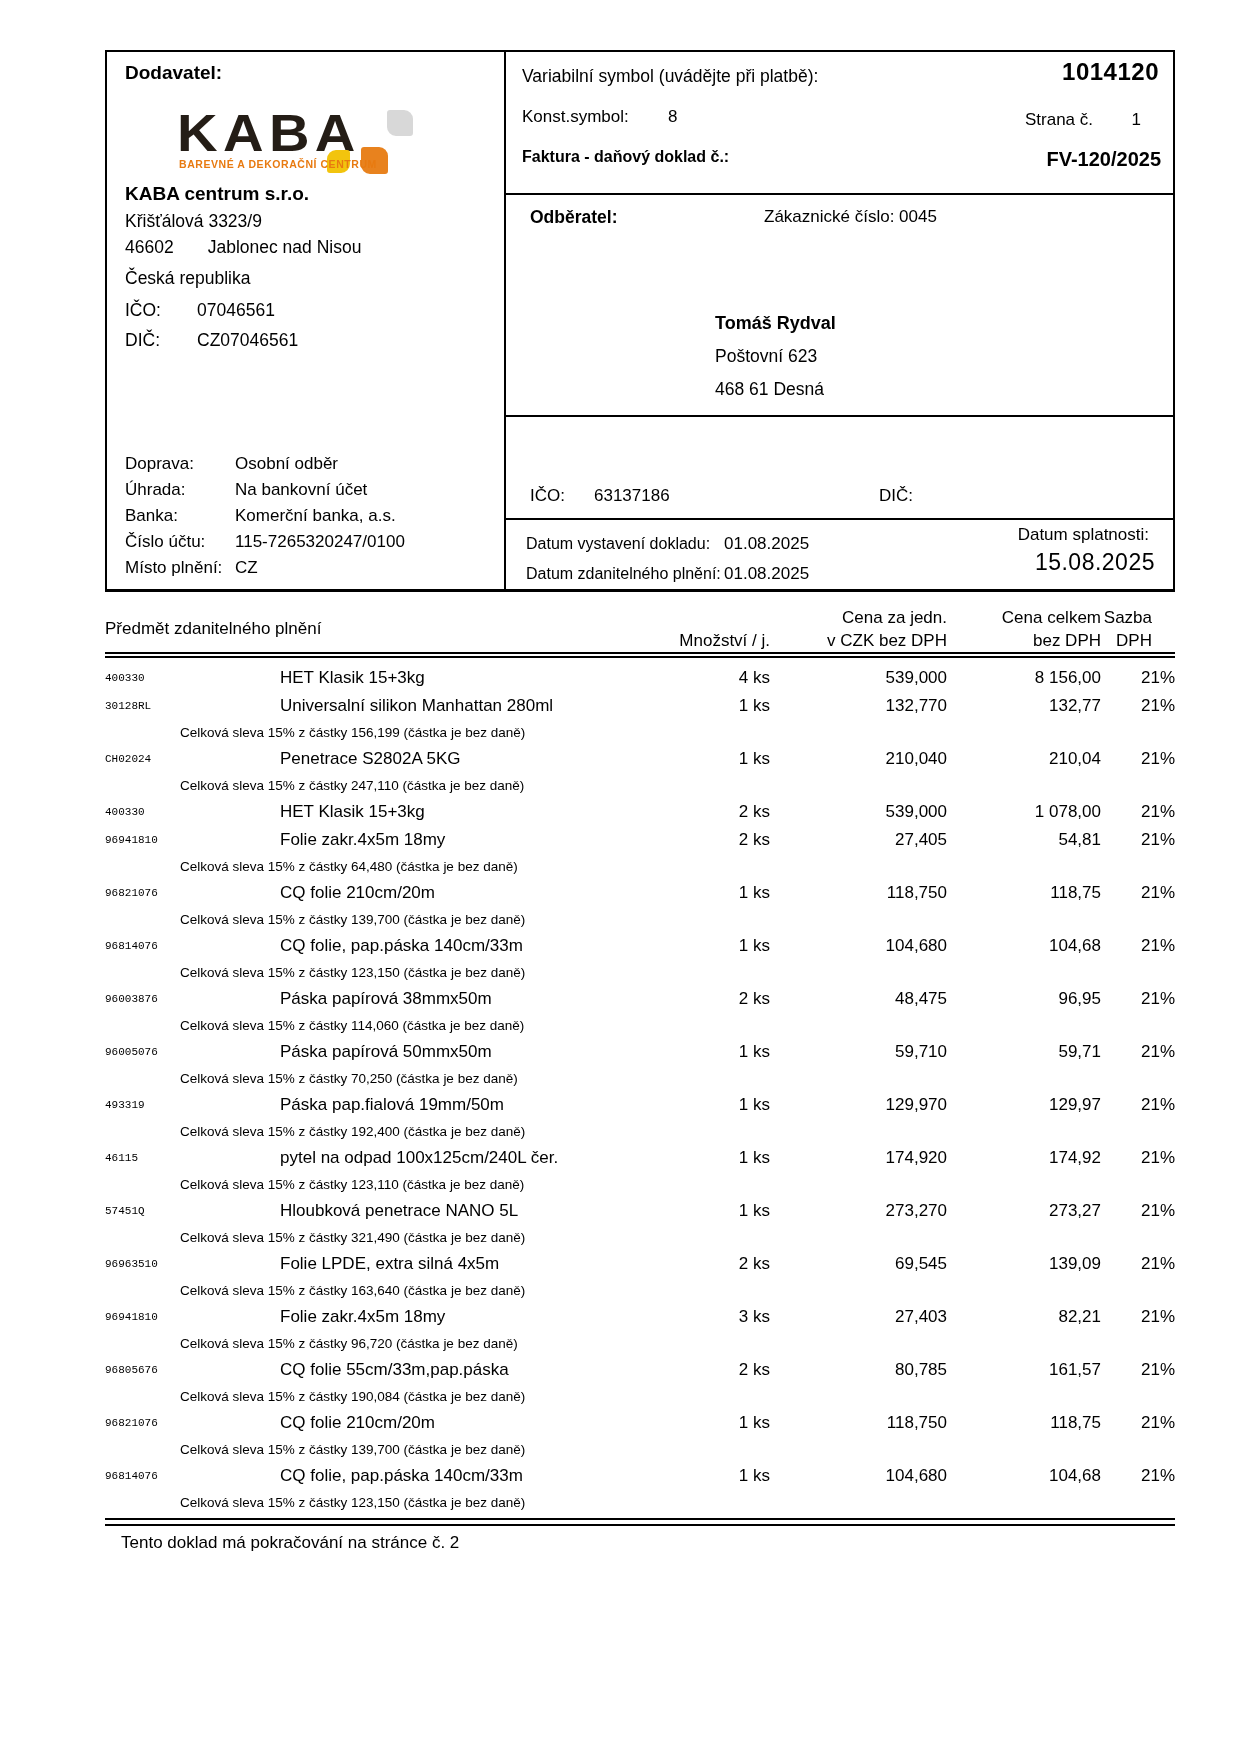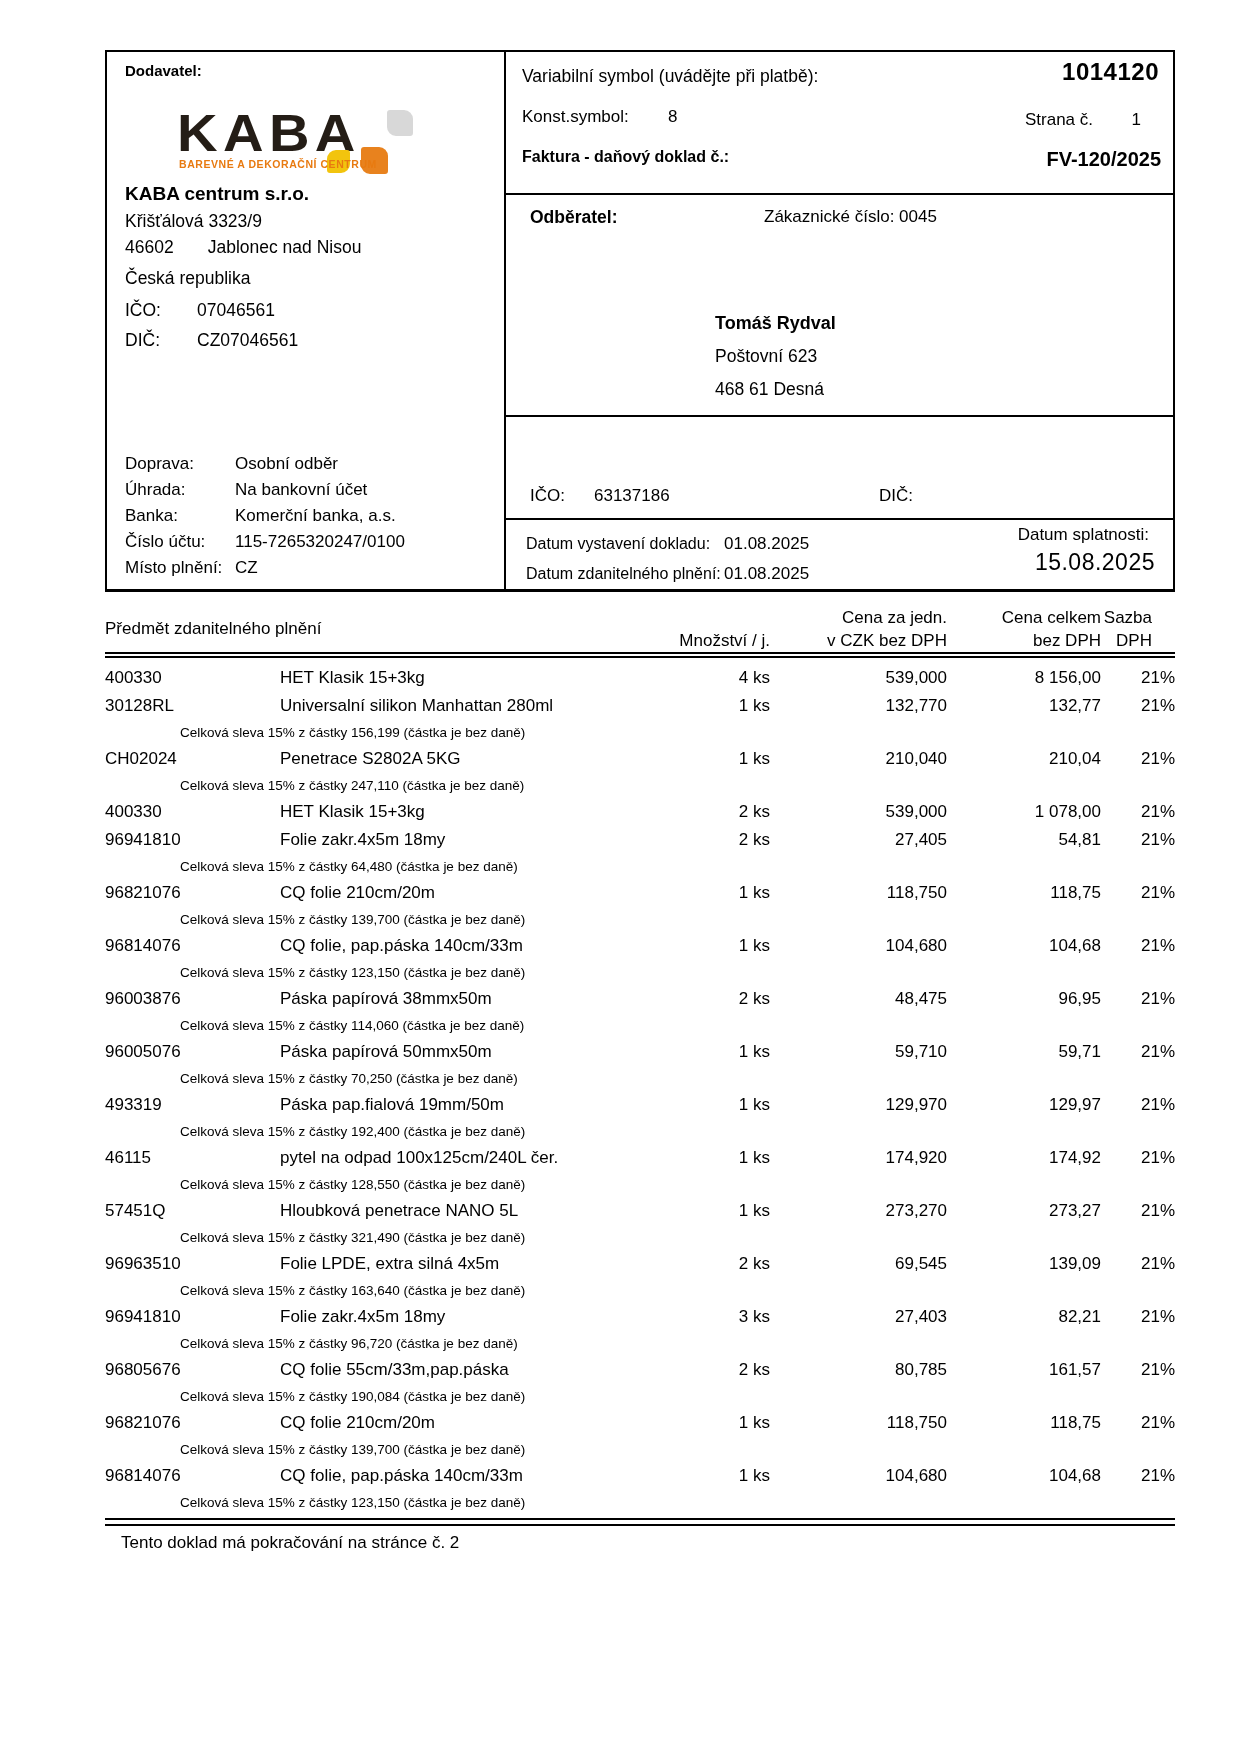--- a/index.html
+++ b/index.html
@@ -12,21 +12,21 @@
 
   
   .header-box{
     position:absolute;left:105px;top:50px;width:1070px;height:542px;
     border:2px solid #000;border-bottom-width:3px;box-sizing:border-box;
   }
   .left-col{position:absolute;left:0;top:0;width:399px;height:100%;
     border-right:2px solid #000;box-sizing:border-box;}
   .right-col{position:absolute;left:399px;top:0;right:0;height:100%;}
 
-  .lbl-bold{font-weight:bold;font-size:15px;}
+  .lbl-bold{font-weight:bold;font-size:19px;}
 
   
   .logo{position:absolute;left:70px;top:55px;width:280px;height:80px;}
   .logo-kaba{position:absolute;left:0;top:0;font-size:52px;line-height:1;
     font-weight:bold;letter-spacing:5px;color:#241d16;
     transform:scaleX(1.08);transform-origin:left top;}
   .logo-tagline{position:absolute;left:2px;top:51px;font-size:10.5px;font-weight:bold;
     letter-spacing:.55px;color:#e87a10;white-space:nowrap;}
   .sq{position:absolute;}
   .sq-grey{left:210px;top:3px;width:26px;height:26px;background:#d8d8d8;border-radius:3px 9px 3px 9px;}
@@ -76,21 +76,21 @@
   .due-val{position:absolute;right:18px;top:29px;font-size:23px;letter-spacing:.5px;}
 
   
   .items-area{position:absolute;left:105px;top:606px;width:1070px;}
   table.items{border-collapse:collapse;table-layout:fixed;width:1070px;}
   table.items th,table.items td{padding:0;margin:0;font-weight:normal;}
   thead th{font-weight:bold;font-size:17px;vertical-align:bottom;
     border-bottom:6px double #000;padding-bottom:4px;}
   th.h-item{text-align:left;padding-left:32px;vertical-align:middle;}
   th.h-num{text-align:right;line-height:23px;}
-  td.c-code{padding-left:45px;font-size:17px;}
+  td.c-code{padding-left:45px;font-size:11px;font-family:Liberation Mono, monospace;}
   td.c-name{font-size:17px;}
   td.c-num{text-align:right;font-size:17px;}
   td.c-vat{text-align:right;padding-right:23px;font-size:17px;}
   tr.item-row td{height:28px;vertical-align:middle;}
   tr.note-row td{height:25px;vertical-align:middle;font-size:13.5px;padding-left:75px;}
   tr.first-row td{padding-top:6px;}
 
   .dbl-rule{border-top:2px solid #000;border-bottom:2px solid #000;height:4px;margin-top:3px;}
   .continuation{font-size:17px;padding:7px 0 0 16px;}
 </style>
@@ -349,21 +349,21 @@
 
           <tr class="item-row">
             <td class="c-code">46115</td>
             <td class="c-name">pytel na odpad 100x125cm/240L čer.</td>
             <td class="c-num">1 ks</td>
             <td class="c-num">174,920</td>
             <td class="c-num">174,92</td>
             <td class="c-vat">21%</td>
           </tr>
           <tr class="note-row">
-            <td colspan="6">Celková sleva 15% z částky 128,550 (částka je bez daně)</td>
+            <td colspan="6">Celková sleva 15% z částky 123,110 (částka je bez daně)</td>
           </tr>
 
           <tr class="item-row">
             <td class="c-code">57451Q</td>
             <td class="c-name">Hloubková penetrace NANO 5L</td>
             <td class="c-num">1 ks</td>
             <td class="c-num">273,270</td>
             <td class="c-num">273,27</td>
             <td class="c-vat">21%</td>
           </tr>

